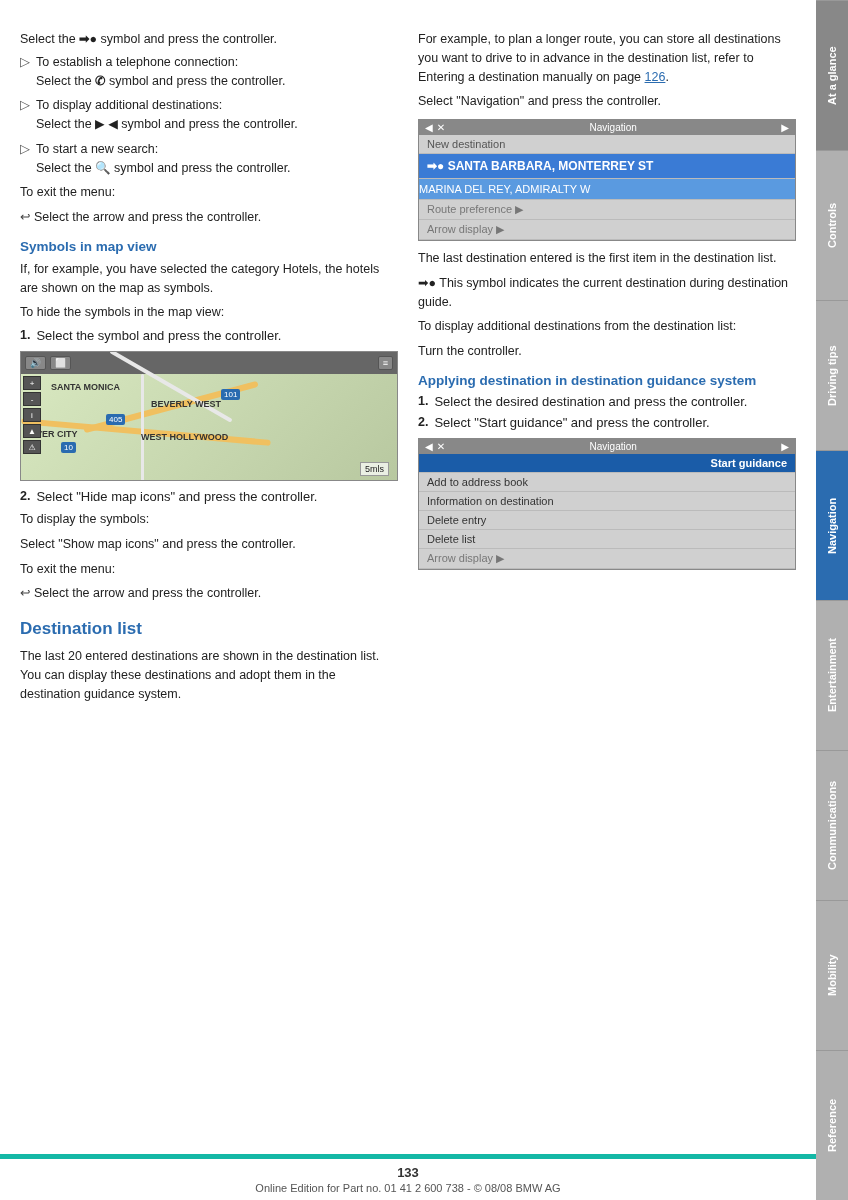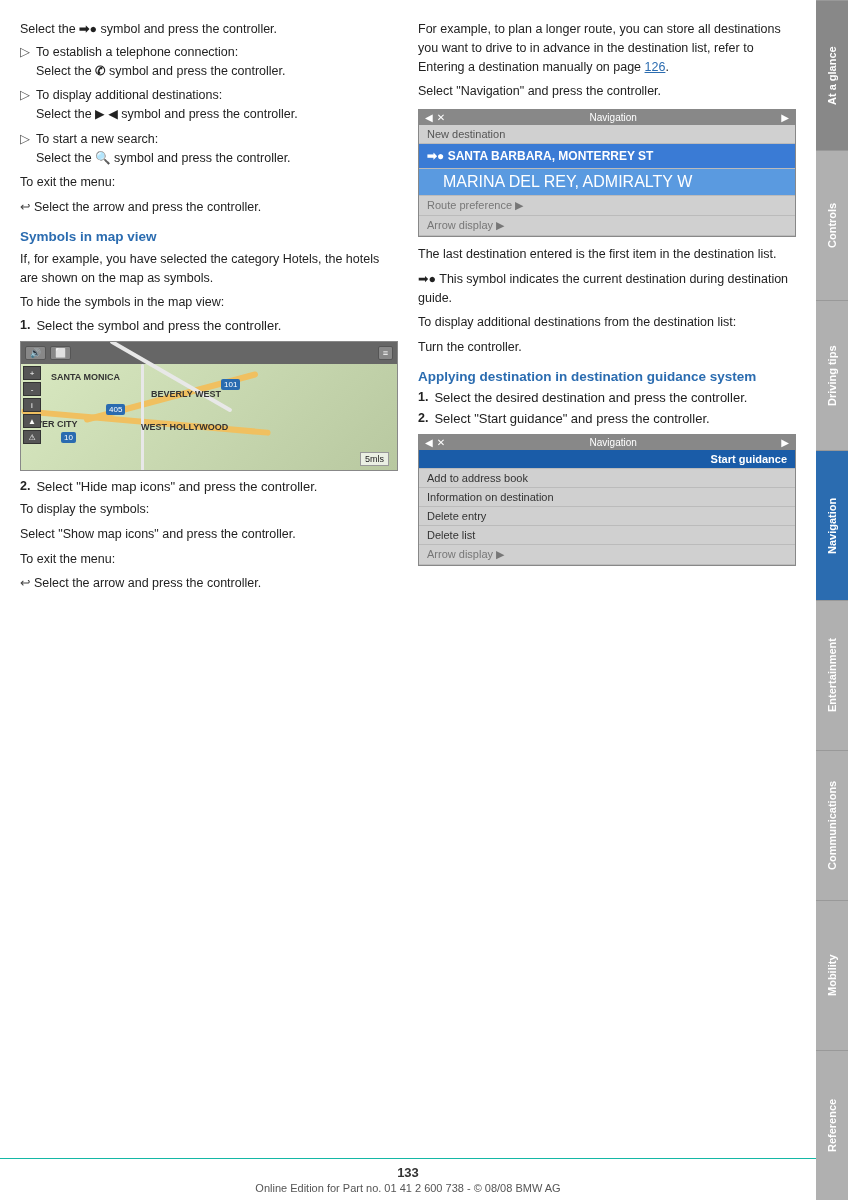--- a/index.html
+++ b/index.html
@@ -53,20 +53,21 @@
       top: 0;
       right: 32px;
       bottom: 0;
       padding: 20px 20px 40px 20px;
     }
 
     
     .two-col {
       display: flex;
       gap: 20px;
+      margin-top: 10px;
     }
     .col-left {
       flex: 1;
     }
     .col-right {
       flex: 1;
     }
 
     
     p {
@@ -147,22 +148,22 @@
     .nav-menu-item.destination-highlight {
       background: #3a7bd5;
       color: #fff;
       font-weight: bold;
       font-size: 12px;
       padding: 5px 8px;
     }
     .nav-menu-item.sub-highlight {
       background: #5a9ae0;
       color: #fff;
-      font-size: 16px;
-      padding: 4px 24px;
+      font-size: 11px;
+      padding: 4px 0;
     }
     .nav-menu-item.grey-text {
       color: #777;
       background: #d0d0d0;
     }
 
     
     .map-screenshot {
       border: 1px solid #888;
       background: #e8e4d0;
@@ -261,21 +262,21 @@
       margin-bottom: 8px;
       border-bottom: none;
     }
 
     
     .bottom-bar {
       position: absolute;
       bottom: 0;
       left: 0;
       right: 32px;
-      border-top: 1px solid #14b8a6;
+      border-top: 5px solid #14b8a6;
       text-align: center;
       padding: 6px 0;
       font-size: 11px;
       color: #555;
       background: #fff;
     }
     .page-number {
       font-size: 13px;
       font-weight: bold;
       color: #333;
@@ -422,20 +423,24 @@
       <div class="numbered-item">
         <span class="num">2.</span>
         <span>Select "Hide map icons" and press the controller.</span>
       </div>
 
       <p>To display the symbols:</p>
       <p>Select "Show map icons" and press the controller.</p>
       <p style="margin-top:6px;">To exit the menu:</p>
       <p><span class="back-arrow-icon">↩</span> Select the arrow and press the controller.</p>
 
+      <div class="dest-list-section">
+        <div class="dest-list-heading">Destination list</div>
+        <p>The last 20 entered destinations are shown in the destination list. You can display these destinations and adopt them in the destination guidance system.</p>
+      </div>
 
     </div>
 
     <div class="col-right">
 
       <p>
         For example, to plan a longer route, you can store all destinations you want to drive to in advance in the destination list, refer to Entering a destination manually on page <span class="blue-link">126</span>.
       </p>
 
       <p style="margin-top:6px;">Select "Navigation" and press the controller.</p>

